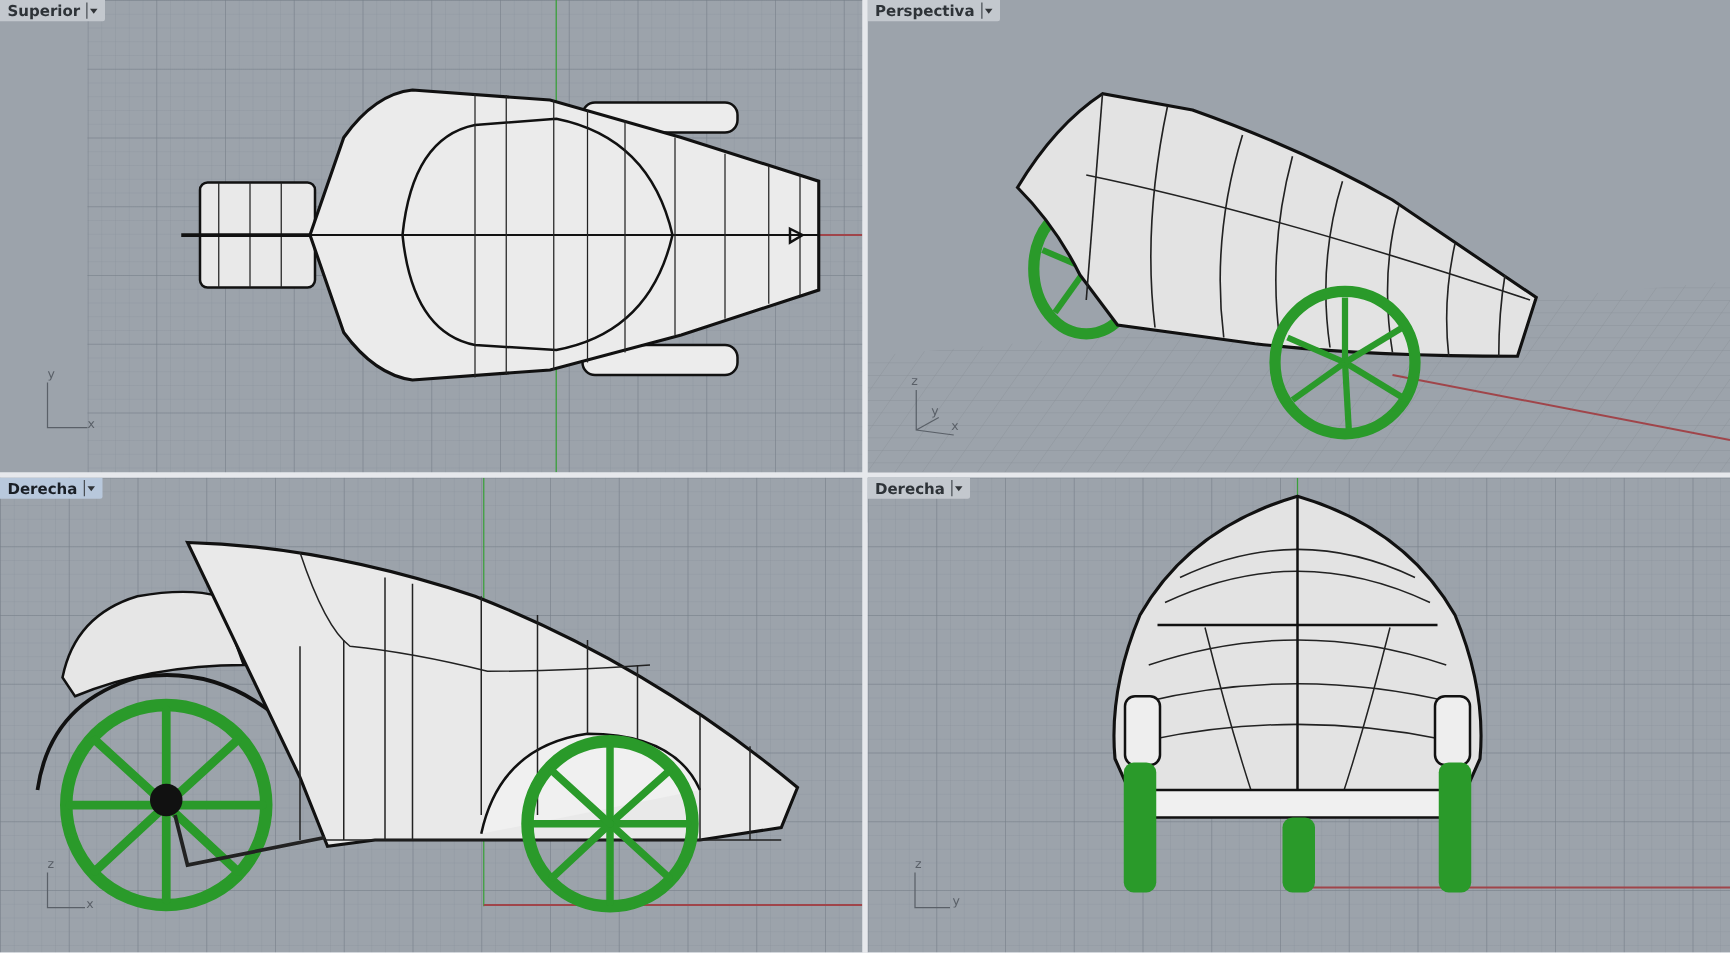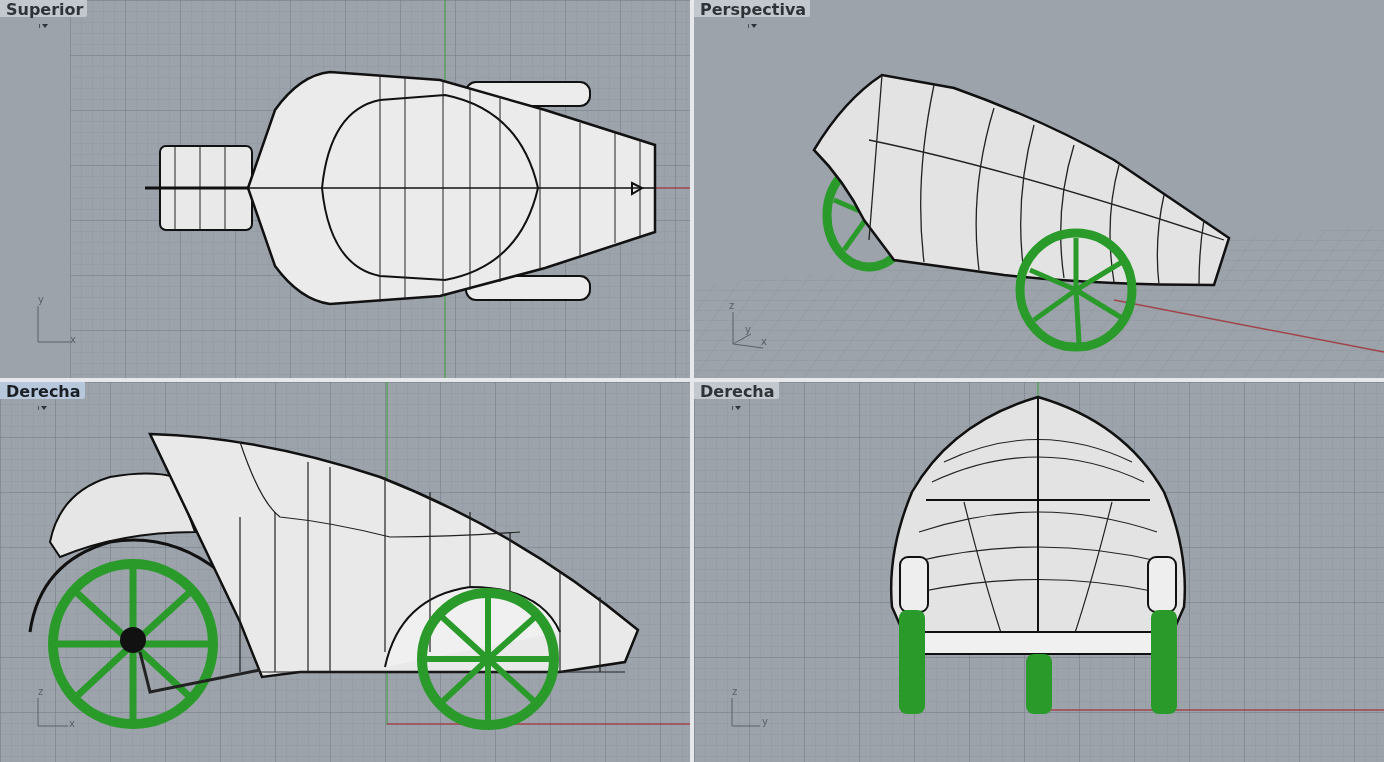--- a/index.html
+++ b/index.html
@@ -11,23 +11,22 @@
     background-image:
       linear-gradient(to right, rgba(120,128,138,0.55) 1px, transparent 1px),
       linear-gradient(to bottom, rgba(120,128,138,0.55) 1px, transparent 1px),
       linear-gradient(to right, rgba(140,148,158,0.35) 1px, transparent 1px),
       linear-gradient(to bottom, rgba(140,148,158,0.35) 1px, transparent 1px);
     background-size: 55px 55px, 55px 55px, 11px 11px, 11px 11px;
   }
   .vp-label {
     position: absolute; top: 0; left: 0; height: 17px; padding: 0 4px 0 6px;
     display: flex; align-items: center; gap: 5px;
-    background: #c3c8ce; color: #2e3338; font-size: 16px; font-weight: bold;
+    background: #c3c8ce; color: #2e3338; font-size: 12px; font-weight: bold;
     border-bottom-right-radius: 2px;
-    flex-direction: column;
   }
   .vp-label.active { background: #b8c8dc; color: #1a1f26; }
   .vp-label .lbl { white-space: nowrap; }
   .vp-label .dd {
     width: 11px; height: 13px; border-left: 1px solid #4a4f55;
     display: flex; align-items: center; justify-content: center;
   }
   .vp-label .dd::after { content: ""; border-left: 3px solid transparent; border-right: 3px solid transparent; border-top: 4px solid #303438; }
   .axis-icon { position: absolute; }
   .axis-icon span { position: absolute; font-size: 10px; color: #5a6068; }

